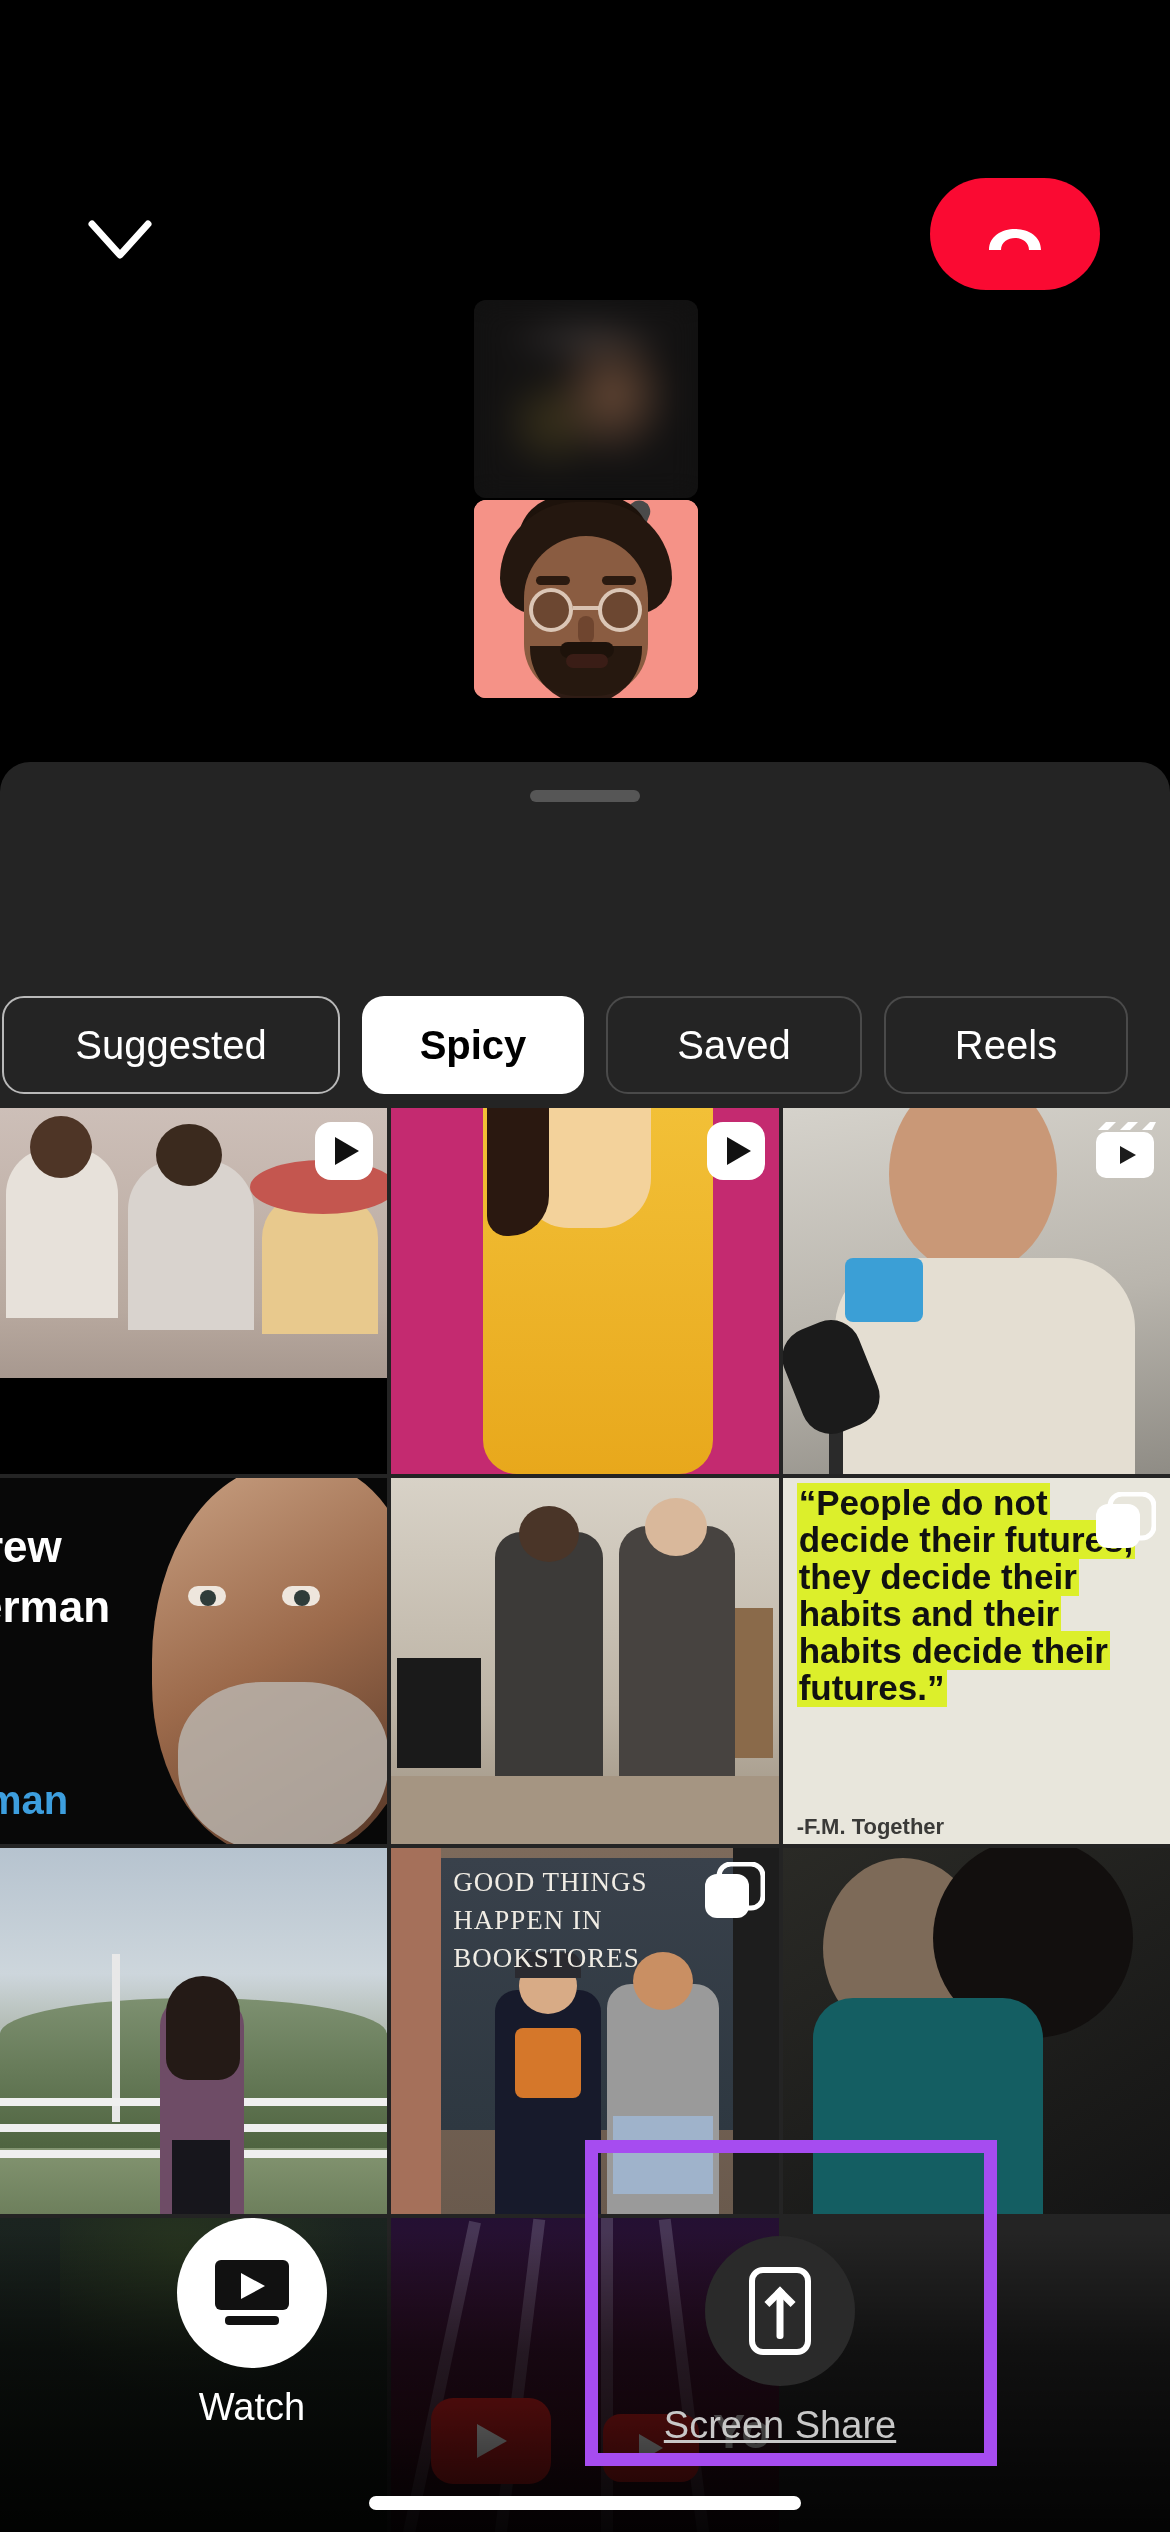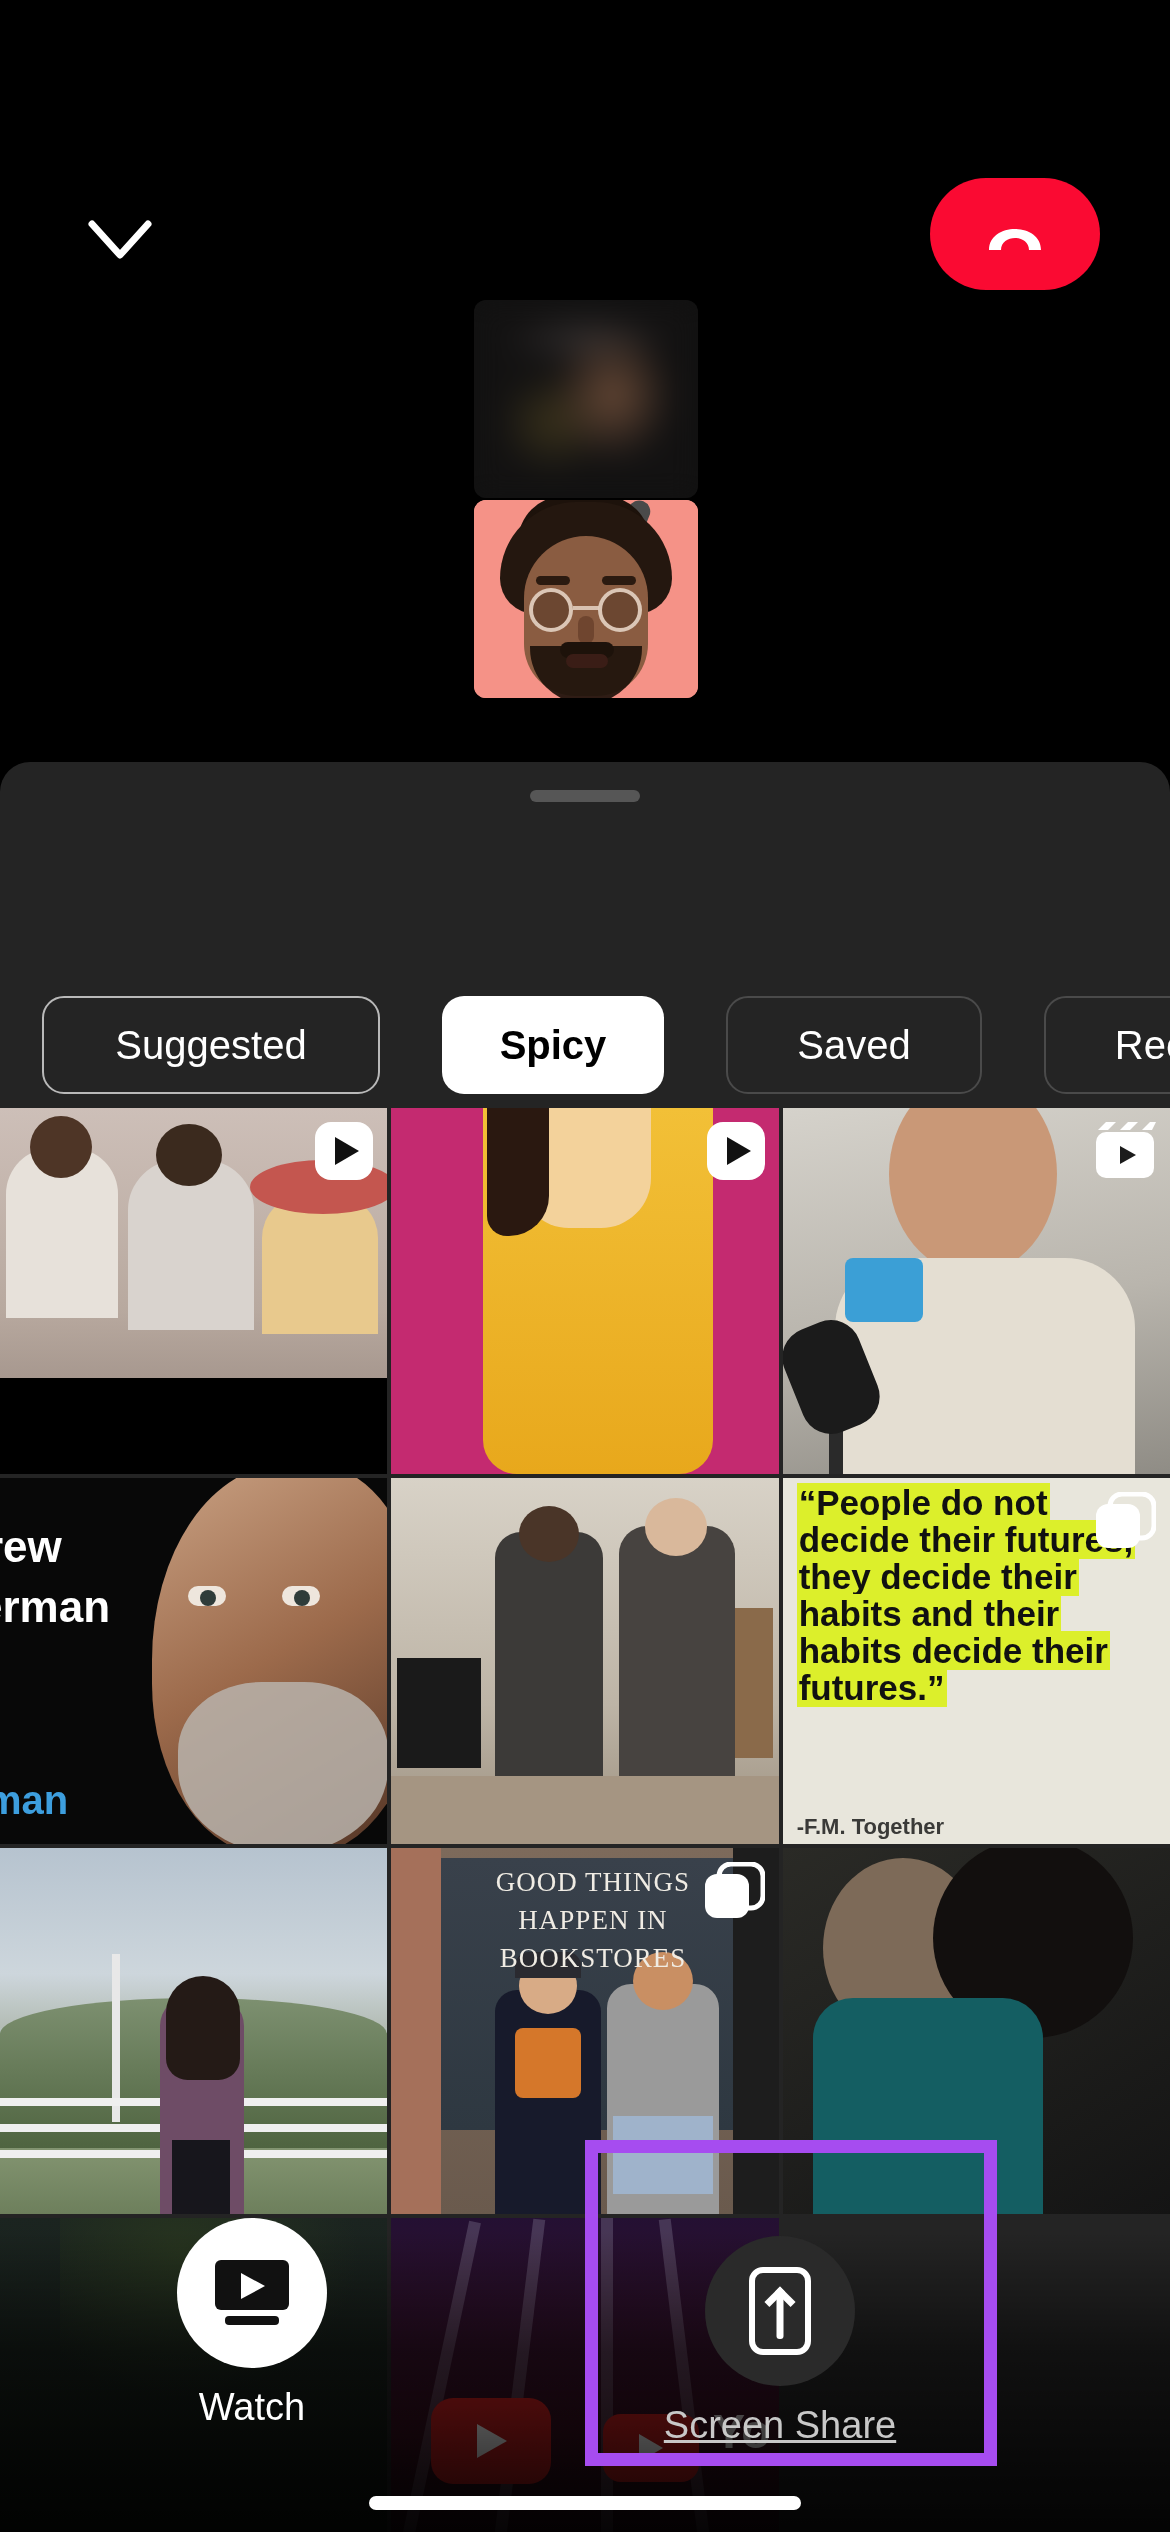--- a/index.html
+++ b/index.html
@@ -78,21 +78,21 @@
   .sheet{
     position:absolute; left:0; top:762px; width:1170px; height:1770px;
     background:#242424; border-radius:30px 30px 0 0;
   }
   .grabber{ position:absolute; left:50%; top:28px; transform:translateX(-50%); width:110px; height:12px; border-radius:6px; background:#565656; }
   .sheet-title{ position:absolute; left:0; top:108px; width:100%; text-align:center; color:#fff; font-size:46px; font-weight:700; letter-spacing:.2px; }
 
   .tabs{ position:absolute; left:0; top:984px; width:1170px; height:122px; display:flex; align-items:center; gap:22px; padding:0 2px; }
   .tab{
     height:98px; border-radius:22px; display:flex; align-items:center; justify-content:center;
-    color:#fff; font-size:40px; font-weight:500; white-space:nowrap;margin-left:40px;
+    color:#fff; font-size:40px; font-weight:500; white-space:nowrap;
   }
   .tab.sug{ flex:0 0 338px; border:2px solid #b9b9b9; background:#242424; }
   .tab.liked{ flex:0 0 222px; background:#ffffff; color:#000; border:none; font-weight:600; }
   .tab.saved{ flex:0 0 256px; border:2px solid #4a4a4a; background:#242424; }
   .tab.reels{ flex:0 0 244px; border:2px solid #4a4a4a; background:#242424; }
 
   
   .grid{
     position:absolute; left:0; top:1108px; width:1170px; height:1424px;
     display:grid; grid-template-columns:repeat(3,1fr); grid-auto-rows:366px; gap:4px;
@@ -172,21 +172,21 @@
   .c8 .hills{ position:absolute; left:0; right:0; top:150px; height:150px; background:linear-gradient(180deg,#7d9070 0%,#4f6440 100%); border-radius:50% 50% 0 0 / 36px 36px 0 0; }
   .c8 .rail{ position:absolute; left:0; right:0; top:250px; height:8px; background:#efefef; box-shadow:0 26px 0 #efefef, 0 52px 0 #efefef; }
   .c8 .post{ position:absolute; left:112px; top:106px; width:8px; height:168px; background:#e8e8e8; }
   .c8 .per{ position:absolute; left:160px; top:148px; width:84px; height:218px; background:#6e4c66; border-radius:30px 30px 0 0; }
   .c8 .hair{ position:absolute; left:166px; top:128px; width:74px; height:104px; background:#241a16; border-radius:38px 38px 22px 22px; }
   .c8 .legs{ position:absolute; left:172px; top:292px; width:58px; height:74px; background:#17161c; }
   .c9 .art{ background:linear-gradient(180deg,#7d6a5b 0%,#6a5a4d 100%); }
   .c9 .glass{ position:absolute; left:48px; top:10px; right:36px; bottom:84px; background:linear-gradient(180deg,#39414b 0%,#2e3841 100%); }
   .c9 .brick{ position:absolute; left:0; top:0; width:50px; bottom:0; background:#a5705a; }
   .c9 .pillar{ position:absolute; right:0; top:0; width:46px; bottom:0; background:#1d1d1d; }
-  .c9 .sign{ position:absolute; left:56px; top:16px; right:40px; text-align:center; color:#f0ece4; font-size:27px; letter-spacing:1px; line-height:1.4; font-family:"Liberation Serif", serif; }
+  .c9 .sign{ position:absolute; left:62px; top:16px; right:40px; color:#f0ece4; font-size:27px; letter-spacing:1px; line-height:1.4; font-family:"Liberation Serif", serif; }
   .c9 .p1{ position:absolute; left:104px; top:142px; width:106px; height:224px; background:#171a2b; border-radius:22px 22px 0 0; }
   .c9 .p1h{ position:absolute; left:128px; top:110px; width:58px; height:56px; background:#d8ab86; border-radius:50%; }
   .c9 .cap{ position:absolute; left:124px; top:104px; width:66px; height:26px; background:#2a2a30; border-radius:14px 14px 0 0; }
   .c9 .tee{ position:absolute; left:124px; top:180px; width:66px; height:70px; background:#d5772a; border-radius:8px; }
   .c9 .p2{ position:absolute; left:216px; top:136px; width:112px; height:230px; background:#9a9a9a; border-radius:24px 24px 0 0; }
   .c9 .p2h{ position:absolute; left:242px; top:104px; width:60px; height:58px; background:#c98f63; border-radius:50%; }
   .c9 .shorts{ position:absolute; left:222px; top:268px; width:100px; height:78px; background:#9fb3cb; }
 
   
   .c10 .art{ background:linear-gradient(150deg,#2a2a26 0%,#141414 100%); }

